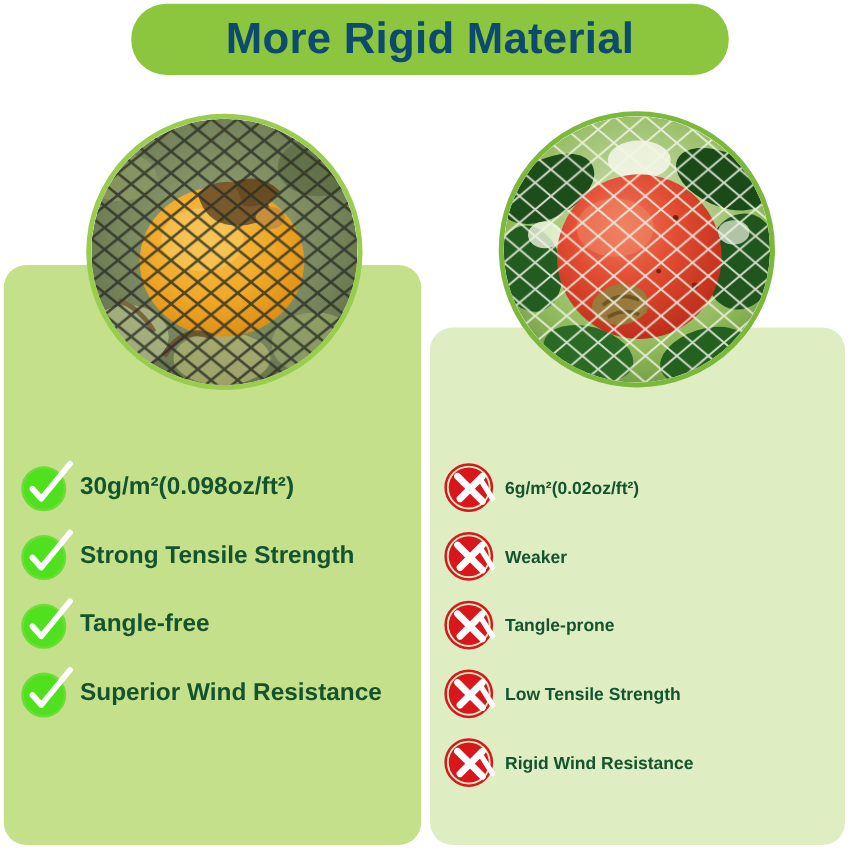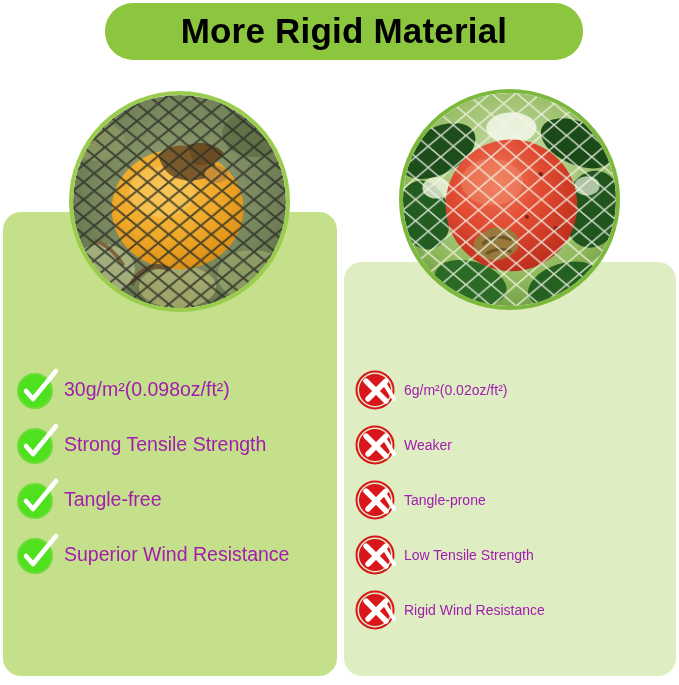--- a/index.html
+++ b/index.html
@@ -22,21 +22,21 @@
     top: 3px;
     width: 478px;
     height: 57px;
     background: #8CC63E;
     border-radius: 28px;
     display: flex;
     align-items: center;
     justify-content: center;
   }
   .banner-text {
-    color: #000000;
+    color: #0c4a6e;
     font-size: 35px;
     font-weight: bold;
     letter-spacing: 0.2px;
     white-space: nowrap;
     line-height: 1;
     padding-bottom: 3px;
   }
 
   
   .panel {
@@ -105,22 +105,22 @@
   .row-icon svg {
     position: absolute;
     left: -2px;
     top: -3px;
     width: 42px;
     height: 42px;
     overflow: visible;
   }
   .row-label {
     font-size: 19.5px;
-    font-weight: normal;
-    color: #a21caf;
+    font-weight: bold;
+    color: #14532d;
     white-space: nowrap;
     line-height: 1;
   }
   .list-right .row-label { font-size: 14px; }
 </style>
 </head>
 <body>
 
 <div class="banner">
   <span class="banner-text">More Rigid Material</span>

